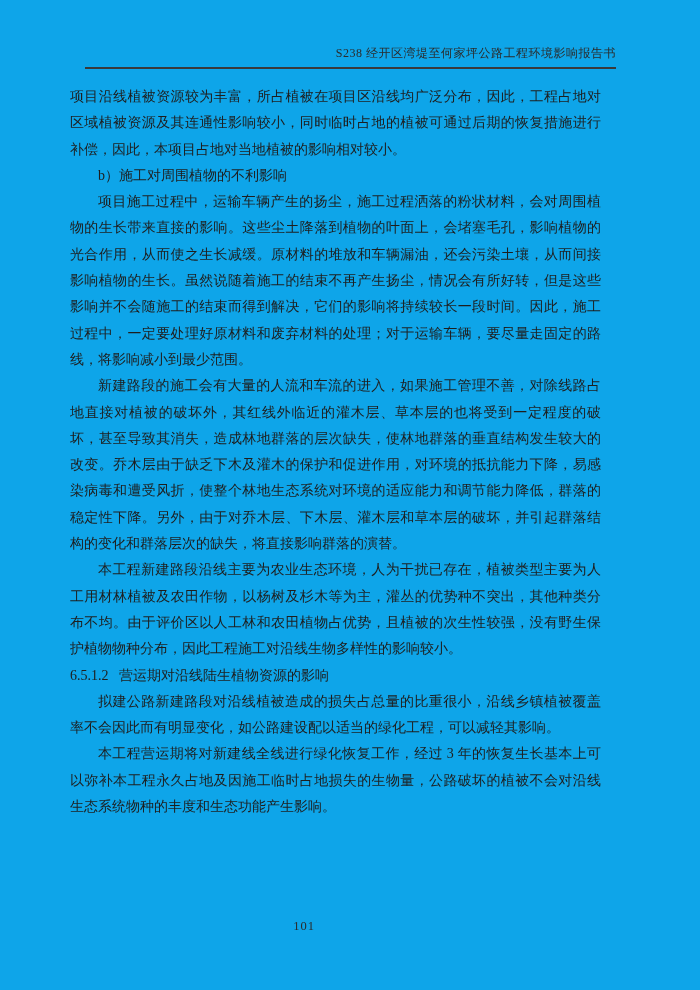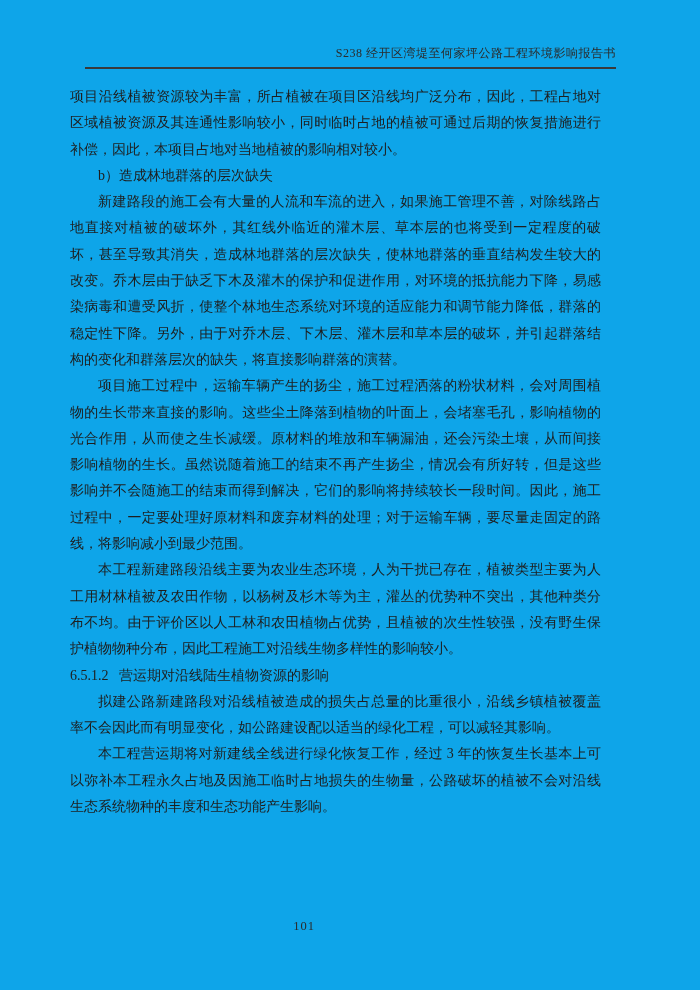--- a/index.html
+++ b/index.html
@@ -77,23 +77,23 @@
 
 <div class="page">
 
   <div class="header">
     <div class="header-title">S238 经开区湾堤至何家坪公路工程环境影响报告书</div>
     <hr class="header-rule">
   </div>
 
   <div class="doc-body">
     <p class="cont">项目沿线植被资源较为丰富，所占植被在项目区沿线均广泛分布，因此，工程占地对区域植被资源及其连通性影响较小，同时临时占地的植被可通过后期的恢复措施进行补偿，因此，本项目占地对当地植被的影响相对较小。</p>
-    <p>b）造成林地群落的层次缺失</p>
+    <p>b）施工对周围植物的不利影响</p>
+    <p>项目施工过程中，运输车辆产生的扬尘，施工过程洒落的粉状材料，会对周围植物的生长带来直接的影响。这些尘土降落到植物的叶面上，会堵塞毛孔，影响植物的光合作用，从而使之生长减缓。原材料的堆放和车辆漏油，还会污染土壤，从而间接影响植物的生长。虽然说随着施工的结束不再产生扬尘，情况会有所好转，但是这些影响并不会随施工的结束而得到解决，它们的影响将持续较长一段时间。因此，施工过程中，一定要处理好原材料和废弃材料的处理；对于运输车辆，要尽量走固定的路线，将影响减小到最少范围。</p>
     <p>新建路段的施工会有大量的人流和车流的进入，如果施工管理不善，对除线路占地直接对植被的破坏外，其红线外临近的灌木层、草本层的也将受到一定程度的破坏，甚至导致其消失，造成林地群落的层次缺失，使林地群落的垂直结构发生较大的改变。乔木层由于缺乏下木及灌木的保护和促进作用，对环境的抵抗能力下降，易感染病毒和遭受风折，使整个林地生态系统对环境的适应能力和调节能力降低，群落的稳定性下降。另外，由于对乔木层、下木层、灌木层和草本层的破坏，并引起群落结构的变化和群落层次的缺失，将直接影响群落的演替。</p>
-    <p>项目施工过程中，运输车辆产生的扬尘，施工过程洒落的粉状材料，会对周围植物的生长带来直接的影响。这些尘土降落到植物的叶面上，会堵塞毛孔，影响植物的光合作用，从而使之生长减缓。原材料的堆放和车辆漏油，还会污染土壤，从而间接影响植物的生长。虽然说随着施工的结束不再产生扬尘，情况会有所好转，但是这些影响并不会随施工的结束而得到解决，它们的影响将持续较长一段时间。因此，施工过程中，一定要处理好原材料和废弃材料的处理；对于运输车辆，要尽量走固定的路线，将影响减小到最少范围。</p>
     <p>本工程新建路段沿线主要为农业生态环境，人为干扰已存在，植被类型主要为人工用材林植被及农田作物，以杨树及杉木等为主，灌丛的优势种不突出，其他种类分布不均。由于评价区以人工林和农田植物占优势，且植被的次生性较强，没有野生保护植物物种分布，因此工程施工对沿线生物多样性的影响较小。</p>
     <p class="section-heading">
       <span class="sec-num">6.5.1.2</span><span>营运期对沿线陆生植物资源的影响</span>
     </p>
     <p>拟建公路新建路段对沿线植被造成的损失占总量的比重很小，沿线乡镇植被覆盖率不会因此而有明显变化，如公路建设配以适当的绿化工程，可以减轻其影响。</p>
     <p>本工程营运期将对新建线全线进行绿化恢复工作，经过 3 年的恢复生长基本上可以弥补本工程永久占地及因施工临时占地损失的生物量，公路破坏的植被不会对沿线生态系统物种的丰度和生态功能产生影响。</p>
   </div>
 
   <div class="footer">
     <span class="page-number">101</span>

